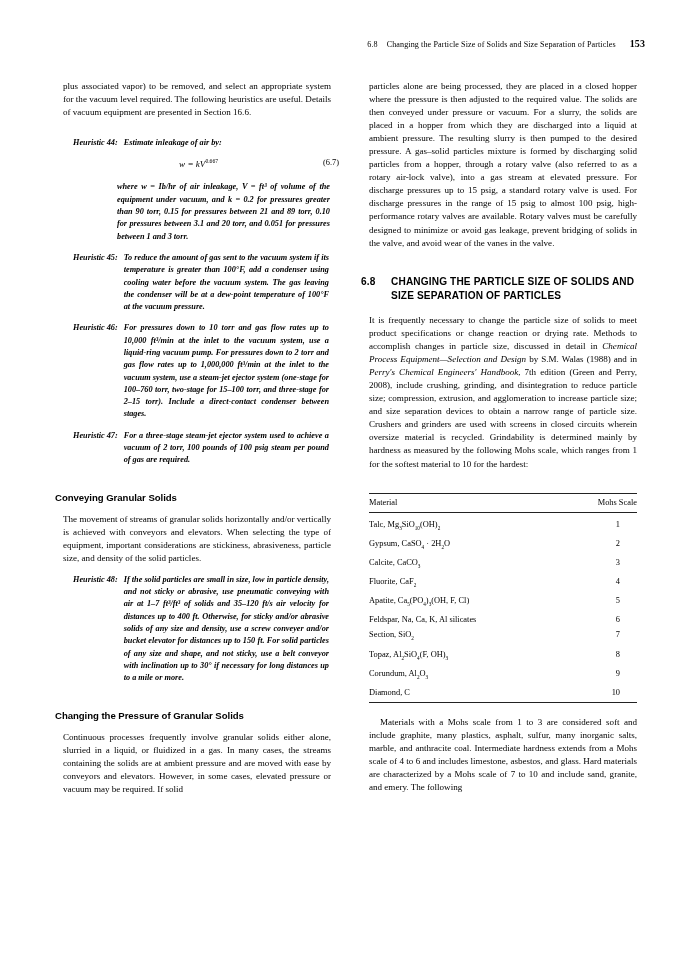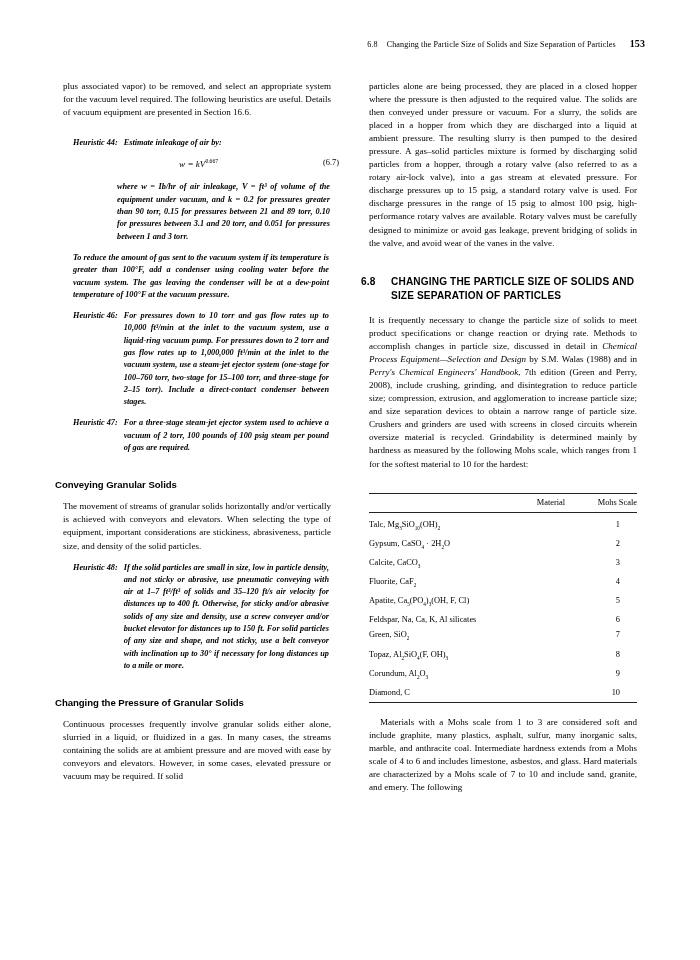--- a/index.html
+++ b/index.html
@@ -153,21 +153,21 @@
   
   table.mohs {
     width: 100%;
     border-collapse: collapse;
     font-size: 8.4px;
     line-height: 11.2px;
     margin-top: 22px;
   }
   table.mohs th {
     font-weight: normal;
-    text-align: right;
+    text-align: left;
     padding: 3px 0 4px 0;
     border-top: 1.1px solid #222;
     border-bottom: 0.8px solid #222;
   }
   table.mohs th.num { text-align: right; }
   table.mohs td {
     padding: 2.1px 0 2.1px 0;
     vertical-align: baseline;
   }
   table.mohs tr:first-child td { padding-top: 6px; }
@@ -202,20 +202,21 @@
       </div>
 
       <div class="equation">
         <span class="eq-body"><span>w = kV</span><sup class="exp">0.667</sup></span>
         <span class="eq-num">(6.7)</span>
       </div>
 
       <div class="whereblock">where  w = Ib/hr  of  air  inleakage,  V = ft³  of volume of the equipment under vacuum, and k = 0.2 for pressures greater than 90 torr, 0.15 for pressures between 21 and 89 torr, 0.10 for pressures between 3.1 and 20 torr, and 0.051 for pressures between 1 and 3 torr.</div>
 
       <div class="heuristic">
+        <span class="h-label">Heuristic 45:</span>
         <span class="h-body">To reduce the amount of gas sent to the vacuum system if its temperature is greater than 100°F, add a condenser using cooling water before the vacuum system. The gas leaving the condenser will be at a dew-point temperature of 100°F at the vacuum pressure.</span>
       </div>
 
       <div class="heuristic">
         <span class="h-label">Heuristic 46:</span>
         <span class="h-body">For pressures down to 10 torr and gas flow rates up to 10,000 ft³/min at the inlet to the vacuum system, use a liquid-ring vacuum pump. For pressures down to 2 torr and gas flow rates up to 1,000,000 ft³/min at the inlet to the vacuum system, use a steam-jet ejector system (one-stage for 100–760 torr, two-stage for 15–100 torr, and three-stage for 2–15 torr). Include a direct-contact condenser between stages.</span>
       </div>
 
       <div class="heuristic">
         <span class="h-label">Heuristic 47:</span>
@@ -275,21 +276,21 @@
               </tr>
               <tr>
                 <td><span>Apatite, </span><span>Ca<sub class="sb">5</sub>(PO<sub class="sb">4</sub>)<sub class="sb">3</sub>(OH, F, Cl)</span></td>
                 <td class="num">5</td>
               </tr>
               <tr>
                 <td><span>Feldspar, </span><span>Na, Ca, K, Al silicates</span></td>
                 <td class="num">6</td>
               </tr>
               <tr>
-                <td><span>Green, </span><span>SiO<sub class="sb">2</sub></span></td>
+                <td><span>Section, </span><span>SiO<sub class="sb">2</sub></span></td>
                 <td class="num">7</td>
               </tr>
               <tr>
                 <td><span>Topaz, </span><span>Al<sub class="sb">2</sub>SiO<sub class="sb">4</sub>(F, OH)<sub class="sb">3</sub></span></td>
                 <td class="num">8</td>
               </tr>
               <tr>
                 <td><span>Corundum, </span><span>Al<sub class="sb">2</sub>O<sub class="sb">3</sub></span></td>
                 <td class="num">9</td>
               </tr>

